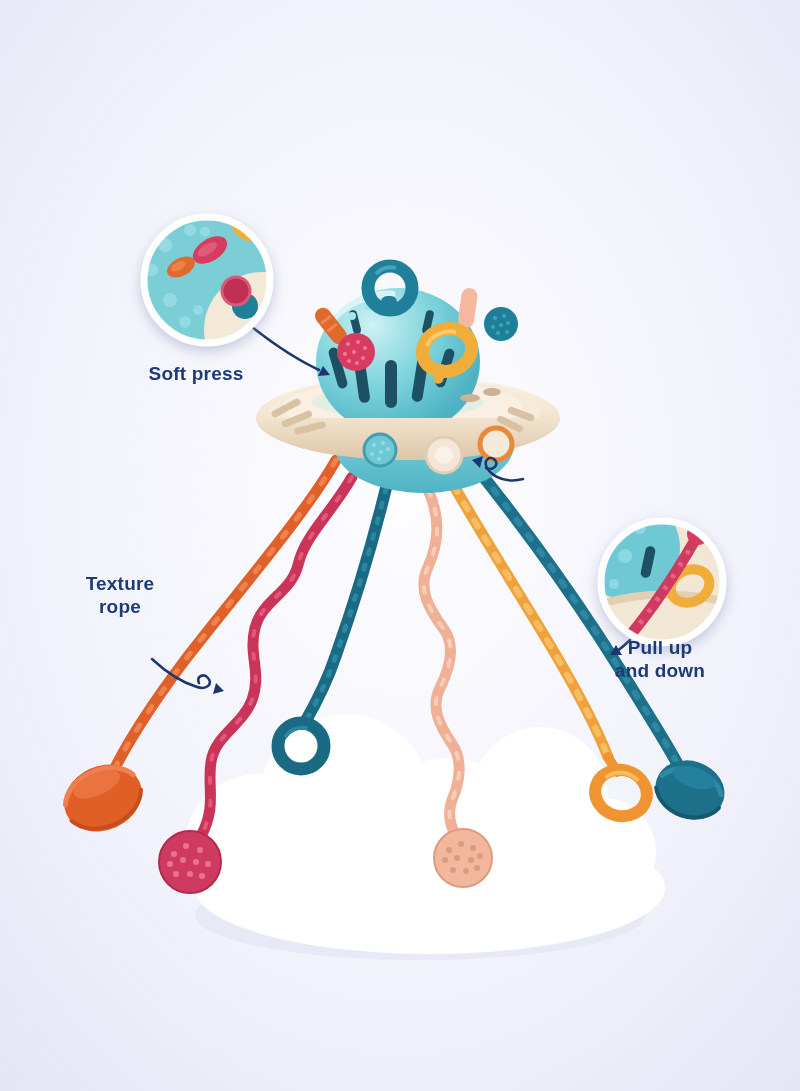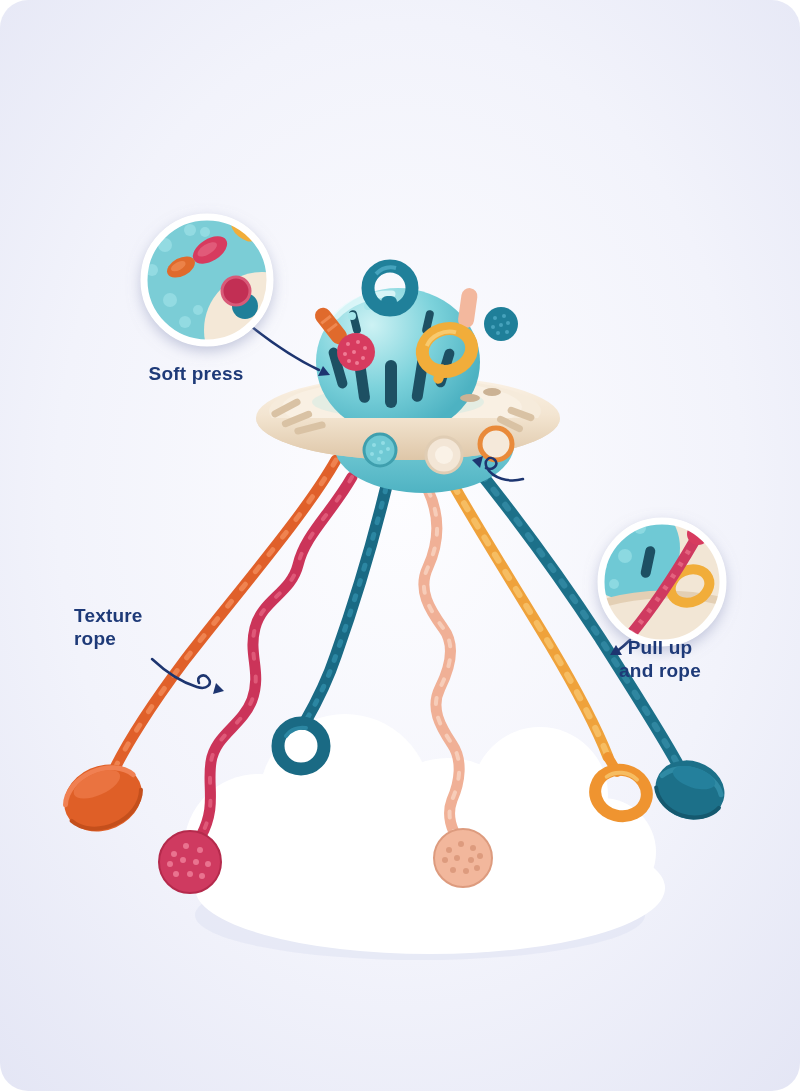--- a/index.html
+++ b/index.html
@@ -1,28 +1,27 @@
 <!DOCTYPE html>
 <html><head>
 <meta charset="utf-8">
 <style>
   html,body{margin:0;padding:0;background:#fff;}
   .scene{
     position:relative;width:800px;height:1091px;overflow:hidden;
     font-family:"Liberation Sans","DejaVu Sans",sans-serif;
-    border-radius:28px;
   }
   .scene svg{position:absolute;left:0;top:0;}
   .callout-label{
     position:absolute;color:#1e3a78;font-weight:bold;font-size:19px;
     line-height:1.22;letter-spacing:.2px;
   }
   .label-soft-press{left:136px;top:362px;width:120px;text-align:center;}
   .label-movable-slider{left:524px;top:470px;width:88px;text-align:left;}
-  .label-texture-rope{left:74px;top:604px;width:92px;}
+  .label-texture-rope{left:74px;top:572px;width:92px;text-align:center;}
   .label-pull-up{left:610px;top:636px;width:100px;text-align:center;}
 </style>
 </head>
 <body>
 
 <div class="scene">
 
 <svg width="800" height="1091" viewBox="0 0 800 1091">
   <defs>
     <radialGradient id="bg" cx="50%" cy="45%" r="78%">
@@ -370,15 +369,15 @@
         <path d="M 622 645 C 648 615 672 580 695 540" stroke="#e4637f" stroke-width="5" fill="none" stroke-dasharray="4 10"></path>
         <circle cx="698" cy="534" r="11" fill="#d73b5f"></circle>
       </g>
     </g>
     <circle cx="662" cy="582" r="61" fill="none" stroke="#ffffff" stroke-width="7"></circle>
   </g>
 </svg>
 
 <div class="callout-label label-soft-press">Soft press</div>
 <div class="callout-label label-texture-rope">Texture rope</div>
-<div class="callout-label label-pull-up">Pull up and rope</div>
+<div class="callout-label label-pull-up">Pull up and down</div>
 
 </div>
 
 </body></html>

